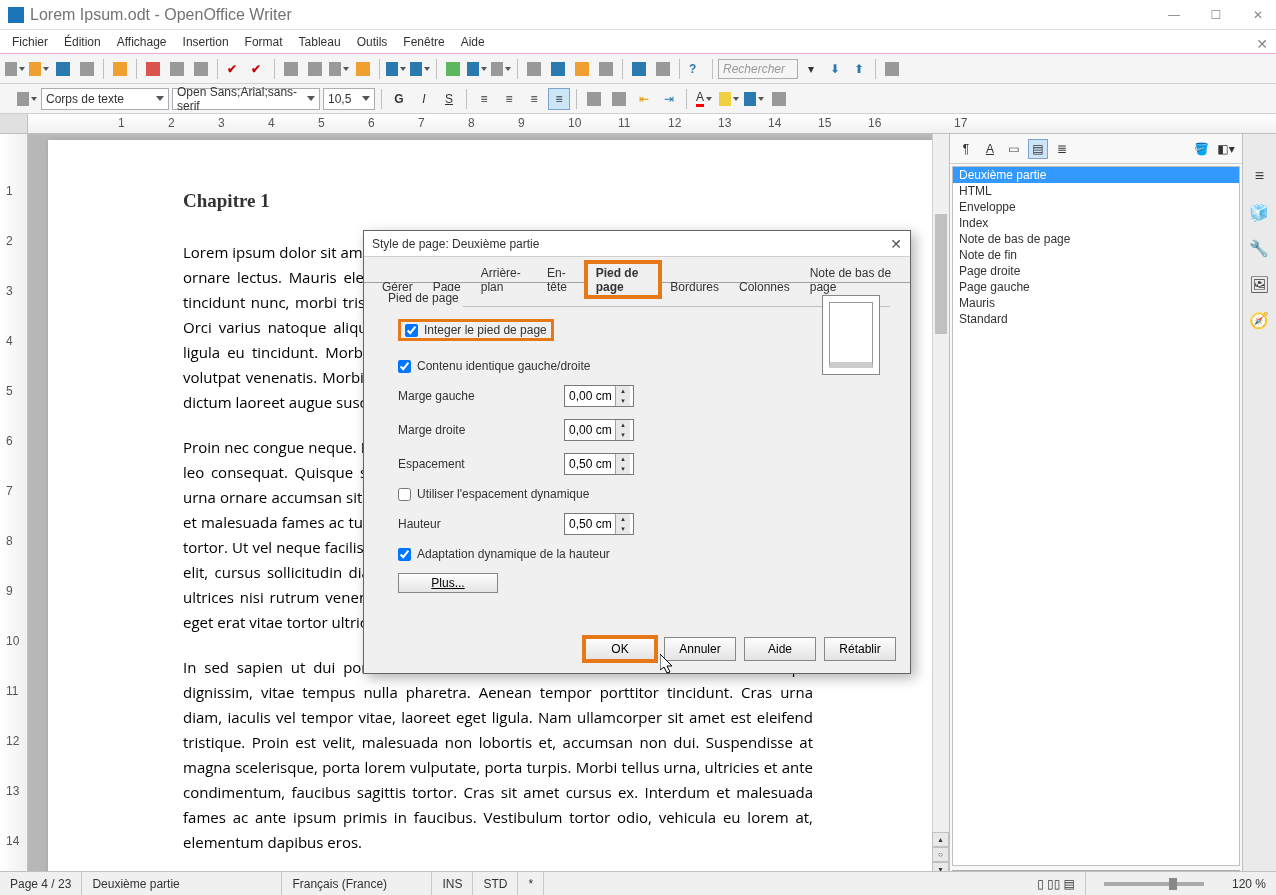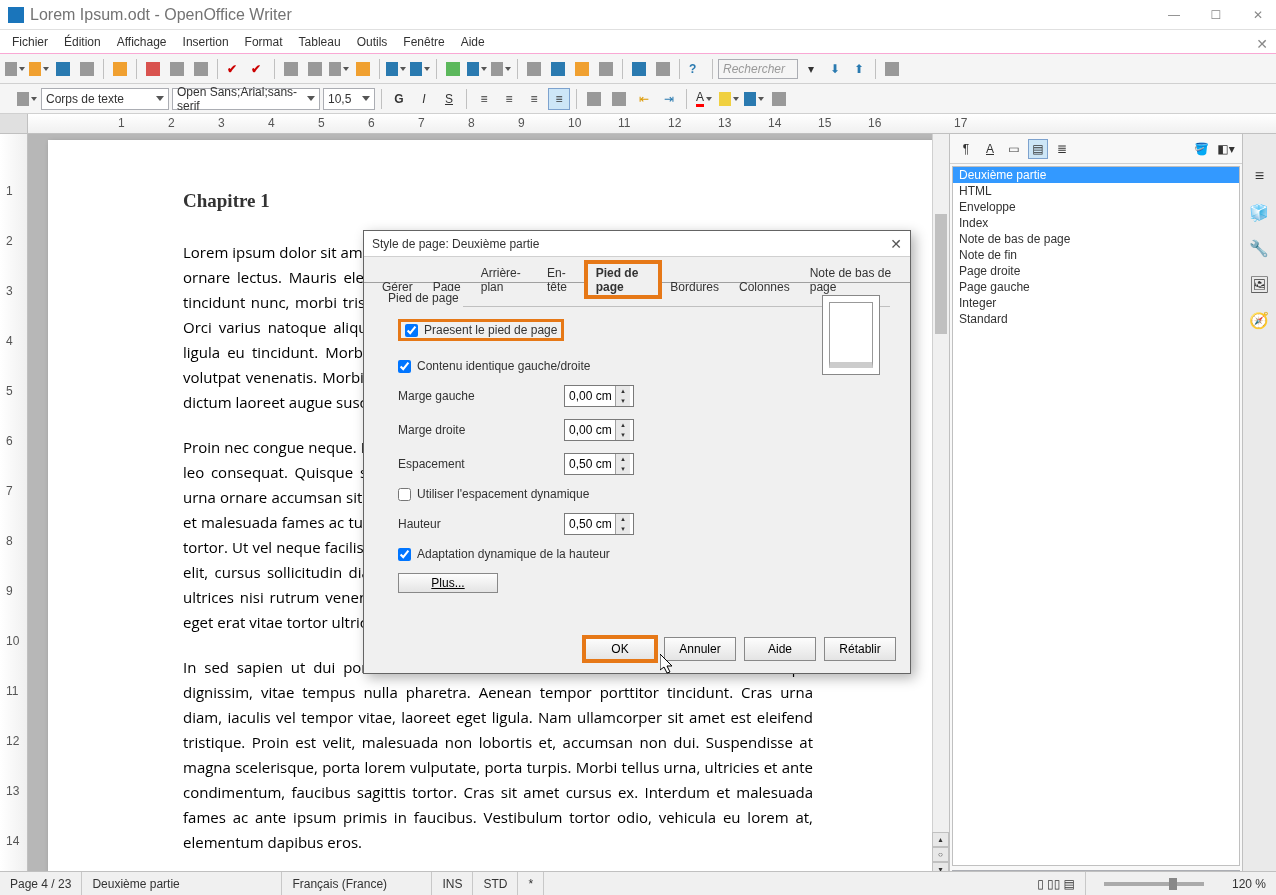--- a/index.html
+++ b/index.html
@@ -370,21 +370,21 @@
     </div>
     <div class="sb-list">
       <div class="sb-item sel">Deuxième partie</div>
       <div class="sb-item">HTML</div>
       <div class="sb-item">Enveloppe</div>
       <div class="sb-item">Index</div>
       <div class="sb-item">Note de bas de page</div>
       <div class="sb-item">Note de fin</div>
       <div class="sb-item">Page droite</div>
       <div class="sb-item">Page gauche</div>
-      <div class="sb-item">Integer</div>
+      <div class="sb-item">Mauris</div>
       <div class="sb-item">Standard</div>
     </div>
     <div class="sb-combo">
         <span>Tous</span>
       </div>
   </div>
 
   <div class="toolstrip">
     <div class="tsi">≡</div>
     <div class="tsi">🧊</div>
@@ -424,21 +424,21 @@
     <div class="dlg-tab">Colonnes</div>
     <div class="dlg-tab">Note de bas de page</div>
   </div>
   <div class="dlg-body">
     <fieldset style="border:1px solid #c0c0c0; border-left:none; border-right:none; border-bottom:none; padding:0;">
       <legend class="fieldset-label">Pied de page</legend>
     </fieldset>
 
     <div class="dlg-row hl-orange-thin" style="margin-left:14px; padding:1px 4px; display:inline-flex;">
       <input type="checkbox" checked="" style="">
-      <span>Praesent le pied de page</span>
+      <span>Integer le pied de page</span>
     </div>
 
     <div class="dlg-row">
       <input type="checkbox" checked="" style="">
       <span>Contenu identique gauche/droite</span>
     </div>
 
     <div class="dlg-row">
       <label>Marge gauche</label>
       <div class="spinner">

